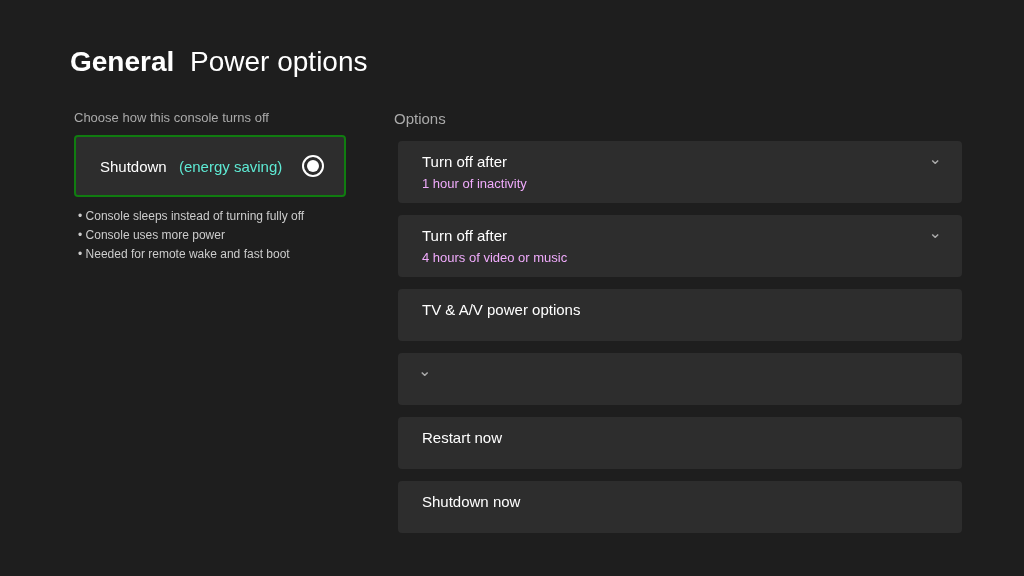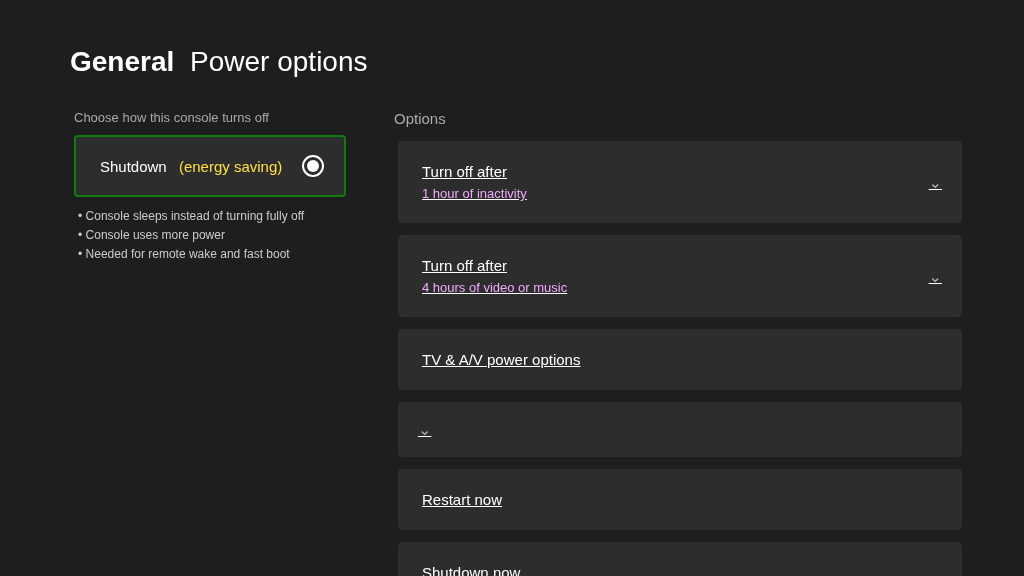--- a/index.html
+++ b/index.html
@@ -61,21 +61,21 @@
     .option-card.selected {
       border-color: #107c10;
     }
 
     .option-card-label {
       font-size: 15px;
       color: #ffffff;
     }
 
     .option-card-label .muted {
-      color: #fde047;
+      color: #5eead4;
       font-weight: 300;
     }
 
     .radio-circle {
       width: 22px;
       height: 22px;
       border-radius: 50%;
       border: 2px solid #aaaaaa;
       display: flex;
       align-items: center;
@@ -118,27 +118,25 @@
 
     .options-list {
       display: flex;
       flex-direction: column;
       gap: 4px;
     }
 
     .options-item {
       background-color: #2d2d2d;
       border-radius: 4px;
-      padding: 14px 16px;
-      display: flex;
-      align-items: center;
+      padding: 4px 16px;
+      display: flex;
       justify-content: space-between;
       cursor: pointer;
       min-height: 52px;
-      text-decoration: underline;
     }
 
     .options-item-content {
       display: flex;
       flex-direction: column;
     }
 
     .options-item-title {
       font-size: 15px;
       color: #ffffff;

